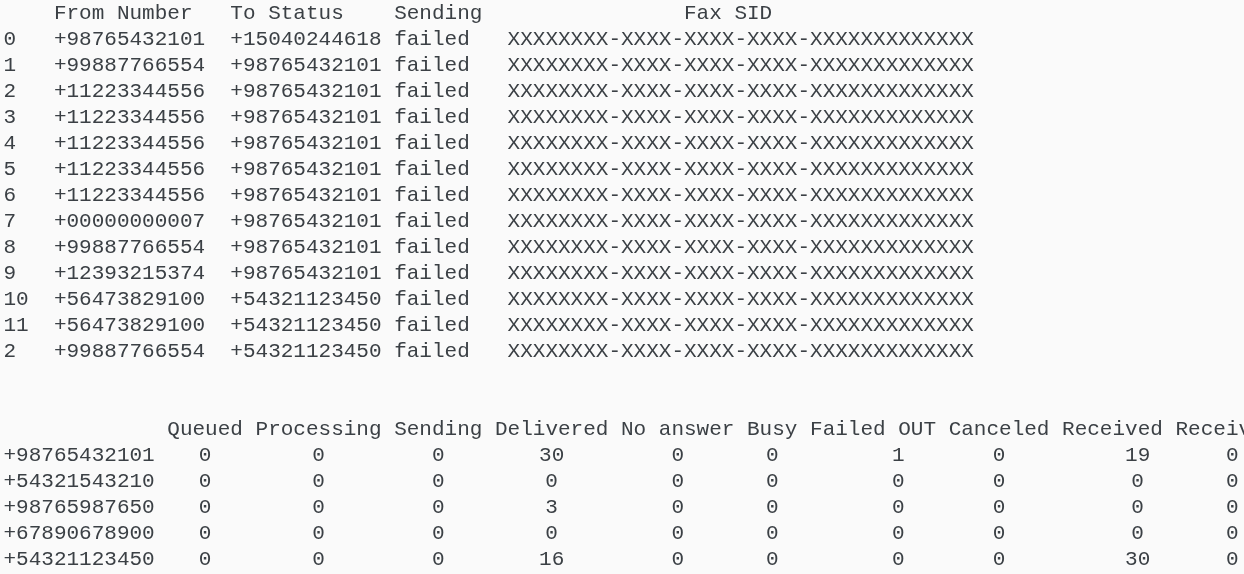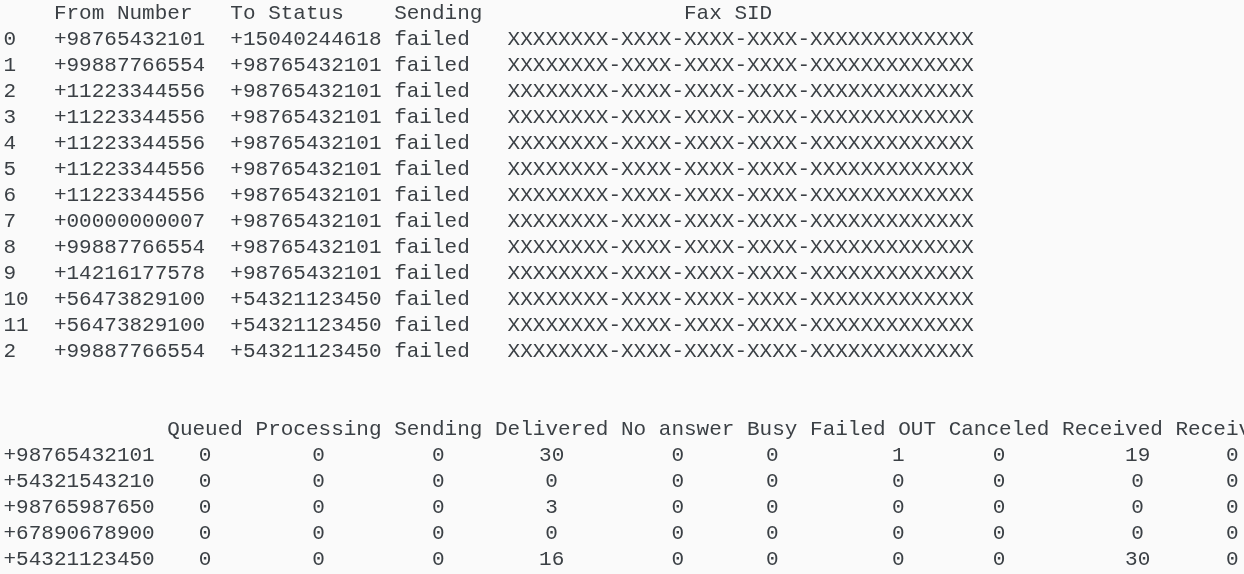--- a/index.html
+++ b/index.html
@@ -38,21 +38,21 @@
       <div class="line" style="top: 1px;"><span class="cell" style="left: 4ch;">From Number</span><span class="cell" style="left: 18ch;">To Status</span><span class="cell" style="left: 31ch;">Sending</span><span class="cell" style="left: 54ch;">Fax SID</span></div>
       <div class="line" style="top: 27px;"><span class="cell" style="left: 0ch;">0</span><span class="cell" style="left: 4ch;">+98765432101</span><span class="cell" style="left: 18ch;">+15040244618</span><span class="cell" style="left: 31ch;">failed</span><span class="cell" style="left: 40ch;">XXXXXXXX-XXXX-XXXX-XXXX-XXXXXXXXXXXXX</span></div>
       <div class="line" style="top: 53px;"><span class="cell" style="left: 0ch;">1</span><span class="cell" style="left: 4ch;">+99887766554</span><span class="cell" style="left: 18ch;">+98765432101</span><span class="cell" style="left: 31ch;">failed</span><span class="cell" style="left: 40ch;">XXXXXXXX-XXXX-XXXX-XXXX-XXXXXXXXXXXXX</span></div>
       <div class="line" style="top: 79px;"><span class="cell" style="left: 0ch;">2</span><span class="cell" style="left: 4ch;">+11223344556</span><span class="cell" style="left: 18ch;">+98765432101</span><span class="cell" style="left: 31ch;">failed</span><span class="cell" style="left: 40ch;">XXXXXXXX-XXXX-XXXX-XXXX-XXXXXXXXXXXXX</span></div>
       <div class="line" style="top: 105px;"><span class="cell" style="left: 0ch;">3</span><span class="cell" style="left: 4ch;">+11223344556</span><span class="cell" style="left: 18ch;">+98765432101</span><span class="cell" style="left: 31ch;">failed</span><span class="cell" style="left: 40ch;">XXXXXXXX-XXXX-XXXX-XXXX-XXXXXXXXXXXXX</span></div>
       <div class="line" style="top: 131px;"><span class="cell" style="left: 0ch;">4</span><span class="cell" style="left: 4ch;">+11223344556</span><span class="cell" style="left: 18ch;">+98765432101</span><span class="cell" style="left: 31ch;">failed</span><span class="cell" style="left: 40ch;">XXXXXXXX-XXXX-XXXX-XXXX-XXXXXXXXXXXXX</span></div>
       <div class="line" style="top: 157px;"><span class="cell" style="left: 0ch;">5</span><span class="cell" style="left: 4ch;">+11223344556</span><span class="cell" style="left: 18ch;">+98765432101</span><span class="cell" style="left: 31ch;">failed</span><span class="cell" style="left: 40ch;">XXXXXXXX-XXXX-XXXX-XXXX-XXXXXXXXXXXXX</span></div>
       <div class="line" style="top: 183px;"><span class="cell" style="left: 0ch;">6</span><span class="cell" style="left: 4ch;">+11223344556</span><span class="cell" style="left: 18ch;">+98765432101</span><span class="cell" style="left: 31ch;">failed</span><span class="cell" style="left: 40ch;">XXXXXXXX-XXXX-XXXX-XXXX-XXXXXXXXXXXXX</span></div>
       <div class="line" style="top: 209px;"><span class="cell" style="left: 0ch;">7</span><span class="cell" style="left: 4ch;">+00000000007</span><span class="cell" style="left: 18ch;">+98765432101</span><span class="cell" style="left: 31ch;">failed</span><span class="cell" style="left: 40ch;">XXXXXXXX-XXXX-XXXX-XXXX-XXXXXXXXXXXXX</span></div>
       <div class="line" style="top: 235px;"><span class="cell" style="left: 0ch;">8</span><span class="cell" style="left: 4ch;">+99887766554</span><span class="cell" style="left: 18ch;">+98765432101</span><span class="cell" style="left: 31ch;">failed</span><span class="cell" style="left: 40ch;">XXXXXXXX-XXXX-XXXX-XXXX-XXXXXXXXXXXXX</span></div>
-      <div class="line" style="top: 261px;"><span class="cell" style="left: 0ch;">9</span><span class="cell" style="left: 4ch;">+14216177578</span><span class="cell" style="left: 18ch;">+98765432101</span><span class="cell" style="left: 31ch;">failed</span><span class="cell" style="left: 40ch;">XXXXXXXX-XXXX-XXXX-XXXX-XXXXXXXXXXXXX</span></div>
+      <div class="line" style="top: 261px;"><span class="cell" style="left: 0ch;">9</span><span class="cell" style="left: 4ch;">+12393215374</span><span class="cell" style="left: 18ch;">+98765432101</span><span class="cell" style="left: 31ch;">failed</span><span class="cell" style="left: 40ch;">XXXXXXXX-XXXX-XXXX-XXXX-XXXXXXXXXXXXX</span></div>
       <div class="line" style="top: 287px;"><span class="cell" style="left: 0ch;">10</span><span class="cell" style="left: 4ch;">+56473829100</span><span class="cell" style="left: 18ch;">+54321123450</span><span class="cell" style="left: 31ch;">failed</span><span class="cell" style="left: 40ch;">XXXXXXXX-XXXX-XXXX-XXXX-XXXXXXXXXXXXX</span></div>
       <div class="line" style="top: 313px;"><span class="cell" style="left: 0ch;">11</span><span class="cell" style="left: 4ch;">+56473829100</span><span class="cell" style="left: 18ch;">+54321123450</span><span class="cell" style="left: 31ch;">failed</span><span class="cell" style="left: 40ch;">XXXXXXXX-XXXX-XXXX-XXXX-XXXXXXXXXXXXX</span></div>
       <div class="line" style="top: 339px;"><span class="cell" style="left: 0ch;">2</span><span class="cell" style="left: 4ch;">+99887766554</span><span class="cell" style="left: 18ch;">+54321123450</span><span class="cell" style="left: 31ch;">failed</span><span class="cell" style="left: 40ch;">XXXXXXXX-XXXX-XXXX-XXXX-XXXXXXXXXXXXX</span></div>
     </div>
   <div id="fax-stats-table">
       <div class="line" style="top: 417px;"><span class="cell" style="left: 13ch;">Queued</span><span class="cell" style="left: 20ch;">Processing</span><span class="cell" style="left: 31ch;">Sending</span><span class="cell" style="left: 39ch;">Delivered</span><span class="cell" style="left: 49ch;">No answer</span><span class="cell" style="left: 59ch;">Busy</span><span class="cell" style="left: 64ch;">Failed OUT</span><span class="cell" style="left: 75ch;">Canceled</span><span class="cell" style="left: 84ch;">Received</span><span class="cell" style="left: 93ch;">Receiving</span><span class="cell" style="left: 103ch;">Failed IN</span></div>
       <div class="line" style="top: 443px;"><span class="cell" style="left: 0ch;">+98765432101</span><span class="cell center" style="left: 13ch; width: 6ch;">0</span><span class="cell center" style="left: 20ch; width: 10ch;">0</span><span class="cell center" style="left: 31ch; width: 7ch;">0</span><span class="cell center" style="left: 39ch; width: 9ch;">30</span><span class="cell center" style="left: 49ch; width: 9ch;">0</span><span class="cell center" style="left: 59ch; width: 4ch;">0</span><span class="cell center" style="left: 66ch; width: 10ch;">1</span><span class="cell center" style="left: 75ch; width: 8ch;">0</span><span class="cell center" style="left: 86ch; width: 8ch;">19</span><span class="cell center" style="left: 93ch; width: 9ch;">0</span><span class="cell center" style="left: 103ch; width: 9ch;">9</span></div>
       <div class="line" style="top: 469px;"><span class="cell" style="left: 0ch;">+54321543210</span><span class="cell center" style="left: 13ch; width: 6ch;">0</span><span class="cell center" style="left: 20ch; width: 10ch;">0</span><span class="cell center" style="left: 31ch; width: 7ch;">0</span><span class="cell center" style="left: 39ch; width: 9ch;">0</span><span class="cell center" style="left: 49ch; width: 9ch;">0</span><span class="cell center" style="left: 59ch; width: 4ch;">0</span><span class="cell center" style="left: 66ch; width: 10ch;">0</span><span class="cell center" style="left: 75ch; width: 8ch;">0</span><span class="cell center" style="left: 86ch; width: 8ch;">0</span><span class="cell center" style="left: 93ch; width: 9ch;">0</span><span class="cell center" style="left: 103ch; width: 9ch;">0</span></div>
       <div class="line" style="top: 495px;"><span class="cell" style="left: 0ch;">+98765987650</span><span class="cell center" style="left: 13ch; width: 6ch;">0</span><span class="cell center" style="left: 20ch; width: 10ch;">0</span><span class="cell center" style="left: 31ch; width: 7ch;">0</span><span class="cell center" style="left: 39ch; width: 9ch;">3</span><span class="cell center" style="left: 49ch; width: 9ch;">0</span><span class="cell center" style="left: 59ch; width: 4ch;">0</span><span class="cell center" style="left: 66ch; width: 10ch;">0</span><span class="cell center" style="left: 75ch; width: 8ch;">0</span><span class="cell center" style="left: 86ch; width: 8ch;">0</span><span class="cell center" style="left: 93ch; width: 9ch;">0</span><span class="cell center" style="left: 103ch; width: 9ch;">0</span></div>
       <div class="line" style="top: 521px;"><span class="cell" style="left: 0ch;">+67890678900</span><span class="cell center" style="left: 13ch; width: 6ch;">0</span><span class="cell center" style="left: 20ch; width: 10ch;">0</span><span class="cell center" style="left: 31ch; width: 7ch;">0</span><span class="cell center" style="left: 39ch; width: 9ch;">0</span><span class="cell center" style="left: 49ch; width: 9ch;">0</span><span class="cell center" style="left: 59ch; width: 4ch;">0</span><span class="cell center" style="left: 66ch; width: 10ch;">0</span><span class="cell center" style="left: 75ch; width: 8ch;">0</span><span class="cell center" style="left: 86ch; width: 8ch;">0</span><span class="cell center" style="left: 93ch; width: 9ch;">0</span><span class="cell center" style="left: 103ch; width: 9ch;">0</span></div>

